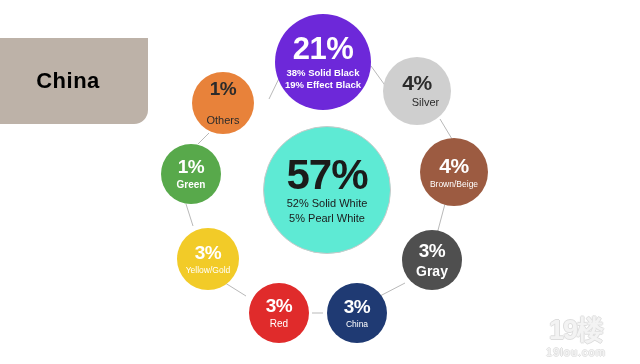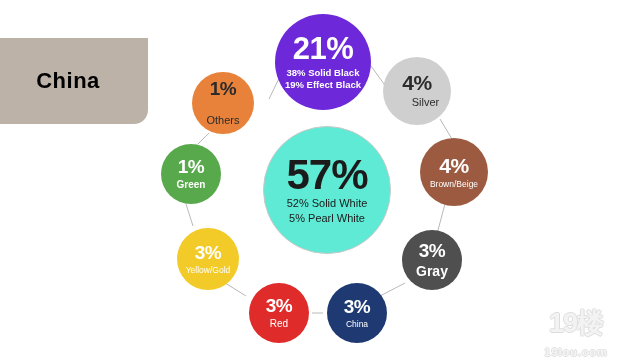--- a/index.html
+++ b/index.html
@@ -101,35 +101,35 @@
   
   #watermark {
     position: absolute;
     right: 8px;
     bottom: 6px;
     width: 112px;
     height: 48px;
     display: flex;
     flex-direction: column;
     align-items: center;
-    justify-content: space-between;
+    justify-content: flex-end;
     opacity: 0.85;
   }
   #watermark .wm-main {
     font-size: 27px;
     font-weight: bold;
     color: #f2f2f2;
     line-height: 1;
     letter-spacing: -1px;
     text-shadow: 0 1px 0 #d8d8d8, 0 -1px 0 #d8d8d8, 1px 0 0 #d8d8d8, -1px 0 0 #d8d8d8;
   }
   #watermark .wm-sub {
     margin-top: 2px;
     font-size: 11px;
-    font-weight: bold;
+    font-weight: normal;
     color: #f4f4f4;
     letter-spacing: 1px;
     text-shadow: 0 1px 0 #dcdcdc, 0 -1px 0 #dcdcdc, 1px 0 0 #dcdcdc, -1px 0 0 #dcdcdc;
   }
 </style>
 </head>
 <body>
 
 <div id="canvas" style="background: rgb(255, 255, 255);">
 

